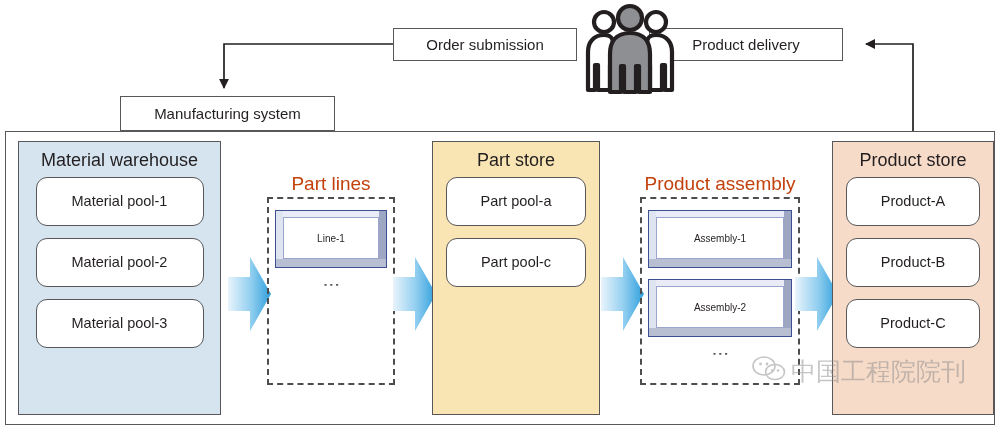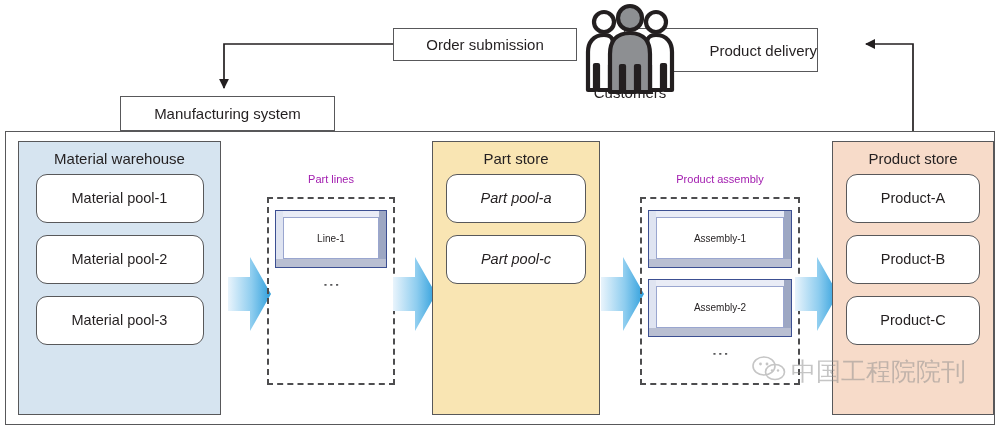--- a/index.html
+++ b/index.html
@@ -25,40 +25,40 @@
     border:1.6px solid #58585a;background:#fff;
     display:flex;align-items:center;justify-content:center;
     font-size:15px;z-index:6;
   }
 
   
   .panel{
     border:1.6px solid #58585a;
     display:flex;flex-direction:column;align-items:center;
   }
-  .panel-title{font-size:15px;margin-top:9px;margin-bottom:6px;line-height:1.1;}
+  .panel-title{font-size:18px;margin-top:9px;margin-bottom:6px;line-height:1.1;}
   .pool{
     width:82%;height:47px;border:1.5px solid #58585a;border-radius:11px;
     background:#fff;display:flex;align-items:center;justify-content:center;
     font-size:14.5px;margin-bottom:12px;
   }
   #panel-material{left:18px;top:141px;width:203px;height:274px;background:#d6e4f0;}
   #panel-partstore{left:432px;top:141px;width:168px;height:274px;background:#f9e5b3;}
   #panel-productstore{left:832px;top:141px;width:162px;height:274px;background:#f7dbc9;}
   #panel-material .pool{width:166px;}
-  #panel-partstore .pool{width:138px;font-style:italic;}
+  #panel-partstore .pool{width:138px;}
   #panel-productstore .pool{width:132px;}
 
   
   .dashgroup{
     border:2px dashed #4d4d4f;background:transparent;
     display:flex;flex-direction:column;align-items:center;
   }
   .dash-title{
-    position:absolute;font-size:11px;color:#a21caf;white-space:nowrap;
+    position:absolute;font-size:19px;color:#c2410c;white-space:nowrap;
     text-align:center;
   }
   #dash-partlines{left:267px;top:197px;width:128px;height:188px;}
   #title-partlines{left:267px;top:173px;width:128px;}
   #dash-assembly{left:640px;top:197px;width:160px;height:188px;}
   #title-assembly{left:640px;top:173px;width:160px;}
 
   
   .machine{
     position:relative;width:112px;height:58px;margin-top:11px;
@@ -120,21 +120,21 @@
 
     <path d="M393,44 L224,44 L224,88" fill="none" stroke="#231f20" stroke-width="1.7" marker-end="url(#ah)"></path>
 
     <path d="M913,141 L913,44 L866,44" fill="none" stroke="#231f20" stroke-width="1.7" marker-end="url(#ah)"></path>
   </svg>
 
   <div class="abs flatbox" style="left:393px;top:28px;width:184px;height:33px;">
     <span>Order submission</span>
   </div>
 
-  <div class="abs flatbox" style="left:624px;top:28px;width:194px;height:44px;justify-content:flex-end;">
+  <div class="abs flatbox" style="left:649px;top:28px;width:194px;height:33px;">
     <span>Product delivery</span>
   </div>
 
   <div class="abs" id="customers">
     <svg viewBox="0 0 104 104" width="104" height="104" xmlns="http://www.w3.org/2000/svg">
 
       <g stroke="#231f20" stroke-width="4.2" fill="#ffffff" stroke-linejoin="round">
         <circle cx="26" cy="20" r="10"></circle>
         <path d="M26,33 C15,33 10,41 10,50 L10,88 L17,88 L17,63 L20,63 L20,88 L32,88 L32,63 L35,63 L35,50 C35,41 37,33 26,33 Z"></path>
       </g>
@@ -143,21 +143,20 @@
         <circle cx="78" cy="20" r="10"></circle>
         <path d="M78,33 C67,33 69,41 69,50 L69,63 L72,63 L72,88 L84,88 L84,63 L87,63 L87,88 L94,88 L94,50 C94,41 89,33 78,33 Z"></path>
       </g>
 
       <g stroke="#231f20" stroke-width="4.2" fill="#8d8f92" stroke-linejoin="round">
         <circle cx="52" cy="16" r="12"></circle>
         <path d="M52,31 C38,31 32,40 32,52 L32,90 L43,90 L43,64 L46,64 L46,90 L58,90 L58,64 L61,64 L61,90 L72,90 L72,52 C72,40 66,31 52,31 Z"></path>
       </g>
     </svg>
   </div>
-  <div class="abs" id="customers-label">Customers</div>
 
   <div class="abs" id="main-container"></div>
   <div class="abs" id="mfg-label">
     <span>Manufacturing system</span>
   </div>
 
   <div class="abs panel" id="panel-material">
     <div class="panel-title">Material warehouse</div>
     <div class="pool">
       <span>Material pool-1</span>

